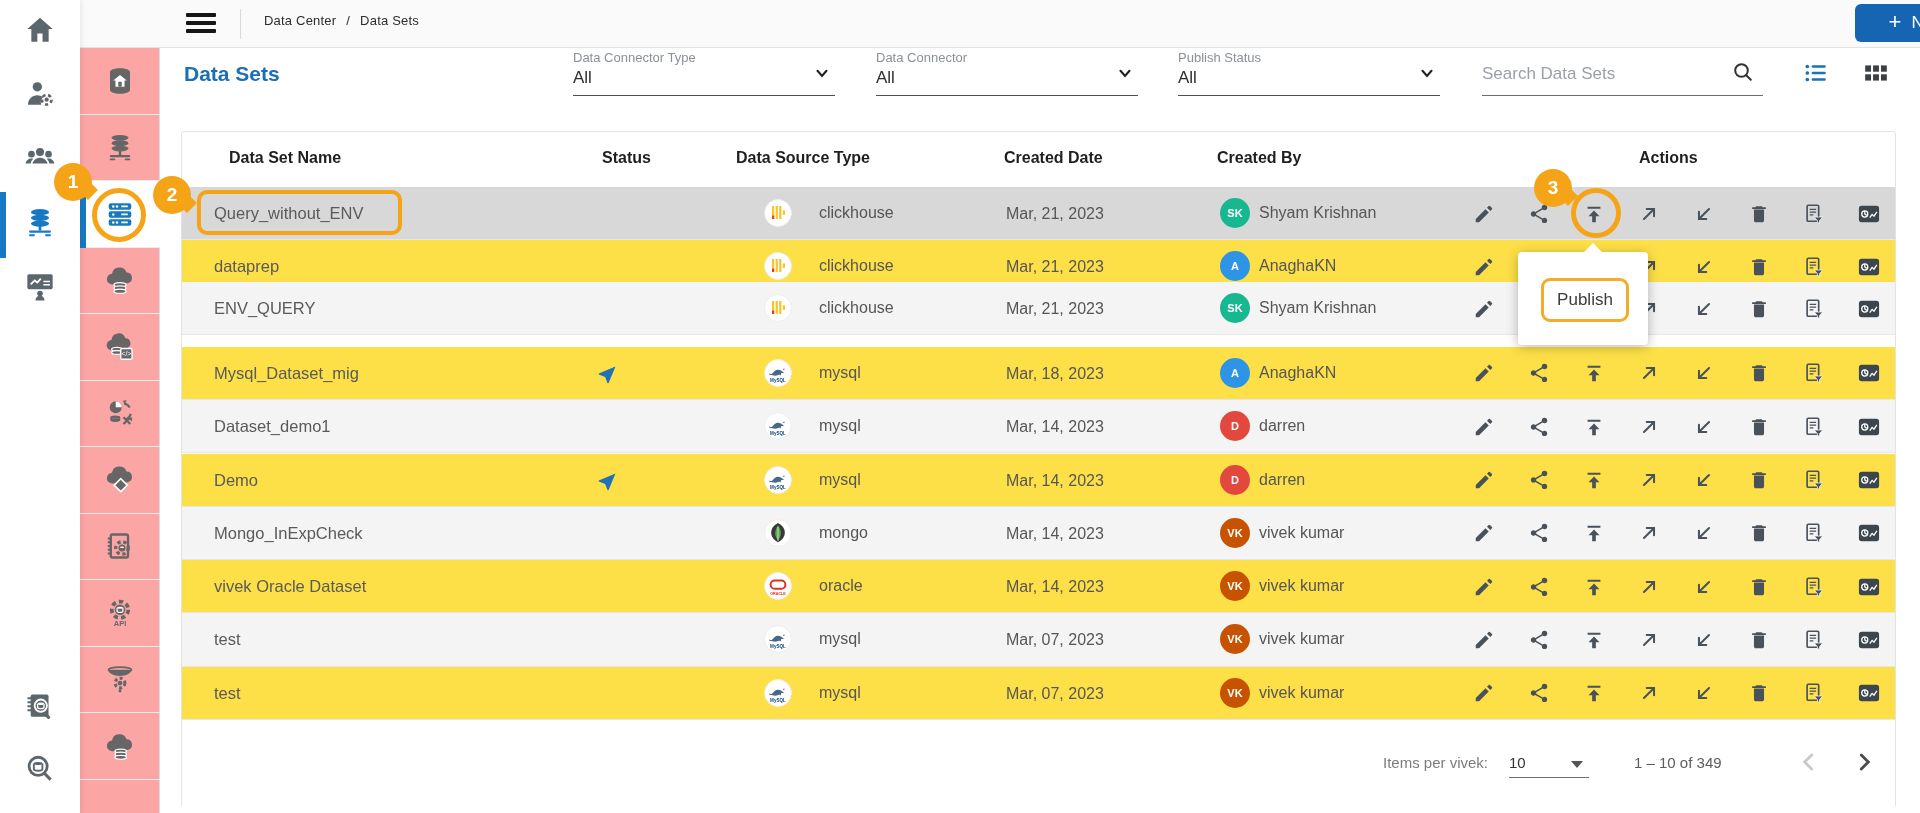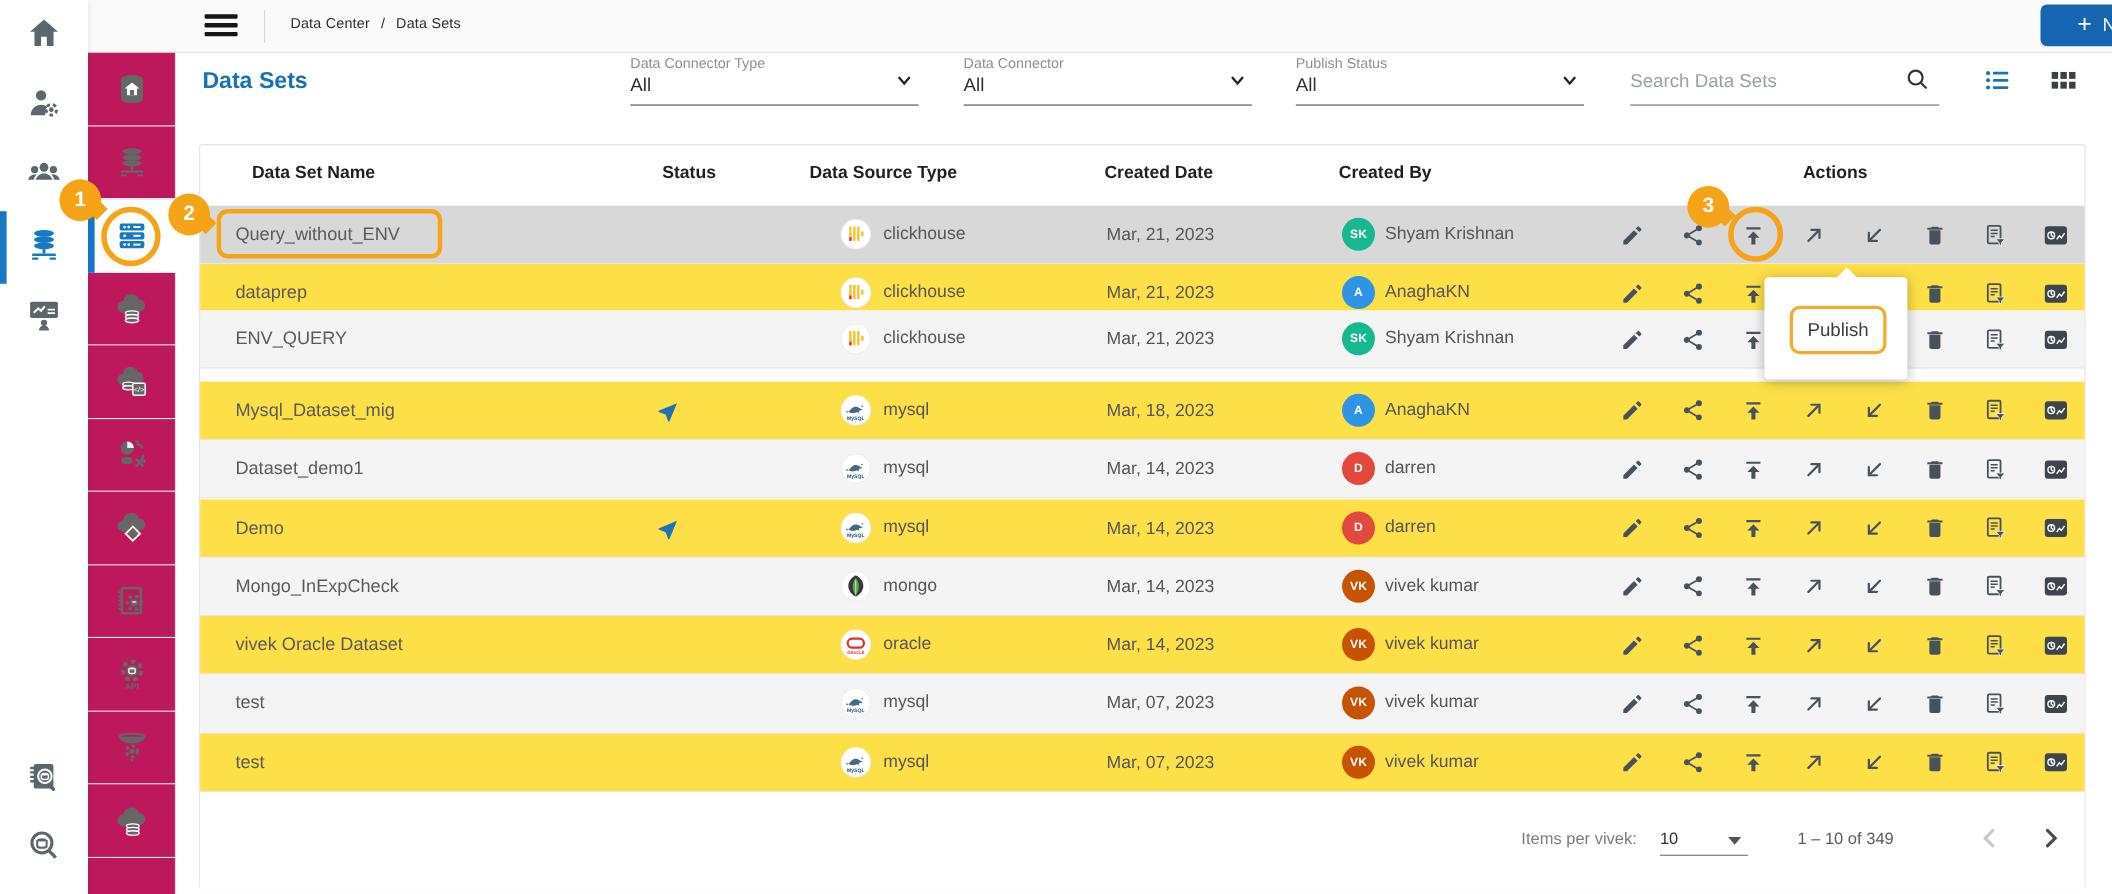--- a/index.html
+++ b/index.html
@@ -25,21 +25,21 @@
   
   .sidebar-outer { position:absolute; left:0; top:0; width:80px; height:813px; background:#fff;
     box-shadow:2px 0 5px rgba(0,0,0,.07); z-index:20; }
   .so-item { position:absolute; left:0; width:80px; height:56px; display:flex;
     align-items:center; justify-content:center; cursor:pointer; }
   .so-item svg { width:32px; height:32px; }
   .so-activebar { position:absolute; left:0; top:192px; width:6px; height:66px; background:#1779C4; }
 
   
   .sidebar-inner { position:absolute; left:80px; top:48px; width:80px; height:765px;
-    background:#be185d; border-right:1px solid #ddd; z-index:10; }
+    background:#fca5a5; border-right:1px solid #ddd; z-index:10; }
   .si-item { width:80px; height:66.5px; border-bottom:1px solid #ececec; display:flex;
     align-items:center; justify-content:center; cursor:pointer; position:relative; }
   .si-item svg { width:30px; height:30px; }
   .si-item.active { background:#fff; }
   .si-activebar { position:absolute; left:0; top:133px; width:6px; height:66.5px; background:#1779C4; }
 
   
   .page-title { position:absolute; left:184px; top:62px; font-size:21px; font-weight:bold; color:#1A6FB5; }
   .filter { position:absolute; top:50px; width:262px; height:46px; cursor:pointer; }
   .filter .flabel { font-size:13px; color:#8a9097; }
@@ -65,21 +65,21 @@
   .h-date { left:822px; } .h-by { left:1035px; } .h-actions { left:1457px; }
 
   .trow { position:absolute; left:0; width:1713px; height:53.3px; border-bottom:1px solid #e7e7e7; }
   .trow.odd { background:#f4f4f4; } .trow.even { background:#fde047; }
   .trow.sel { background:#d8d8d8; }
   .trow span { position:absolute; }
   .c-name { left:32px; top:0; line-height:53px; font-size:16.5px; color:#5a5a5a; }
   .c-status { left:416px; top:15px; width:22px; height:22px; }
   .c-src { left:582px; top:12px; height:28px; display:flex; align-items:center; }
   .c-src .src-badge { position:static; width:28px; height:28px; display:inline-block; }
-  .c-src .src-label { position:static; margin-left:11px; font-size:16px; color:#565656; line-height:28px; }
+  .c-src .src-label { position:static; margin-left:27px; font-size:16px; color:#565656; line-height:28px; }
   .c-date { left:824px; top:0; line-height:53px; font-size:16px; color:#565656; }
   .c-by { left:1038px; top:11px; height:30px; display:flex; align-items:center; }
   .c-by .avatar { position:static; width:30px; height:30px; border-radius:50%; color:#fff;
     font-size:11px; font-weight:bold; display:inline-flex; align-items:center; justify-content:center; }
   .c-by .by-name { position:static; margin-left:9px; font-size:16px; color:#565656; }
   .c-actions { left:1291px; top:15.5px; display:flex; gap:33px; }
   .act { position:static !important; width:22px; height:22px; color:#49525a; cursor:pointer; }
   .act svg { width:22px; height:22px; display:block; }
 
   
@@ -102,21 +102,21 @@
   .ann-rect { left:197px; top:190px; width:205px; height:45px; border:4px solid #F5A317; border-radius:10px; }
   .ann-badge { width:38px; height:38px; background:#F5A317; border-radius:50%; color:#fff;
     font-size:19px; font-weight:bold; text-align:center; line-height:38px; }
   .ann-badge::after { content:''; position:absolute; width:14px; height:14px; background:#F5A317;
     transform:rotate(45deg); right:-3px; bottom:4px; z-index:-1; }
   .badge-1 { left:54px; top:163px; z-index:55; }
   .badge-2 { left:153px; top:176px; }
   .badge-3 { left:1534px; top:169px; }
 
   
-  .tooltip { position:absolute; left:1604px; top:252px; width:130px; height:93px; background:#fff;
+  .tooltip { position:absolute; left:1518px; top:252px; width:130px; height:93px; background:#fff;
     border-radius:4px; box-shadow:0 2px 12px rgba(0,0,0,.28); z-index:40; }
   .tooltip .caret { position:absolute; left:68px; top:-6px; width:14px; height:14px; background:#fff;
     transform:rotate(45deg); }
   .tooltip .tbox { position:absolute; left:23px; top:26px; width:88px; height:44px;
     border:3px solid #F2AC29; border-radius:9px; display:flex; align-items:center; justify-content:center;
     font-size:17px; color:#3c3c3c; }
 </style>
 </head>
 <body>
 

